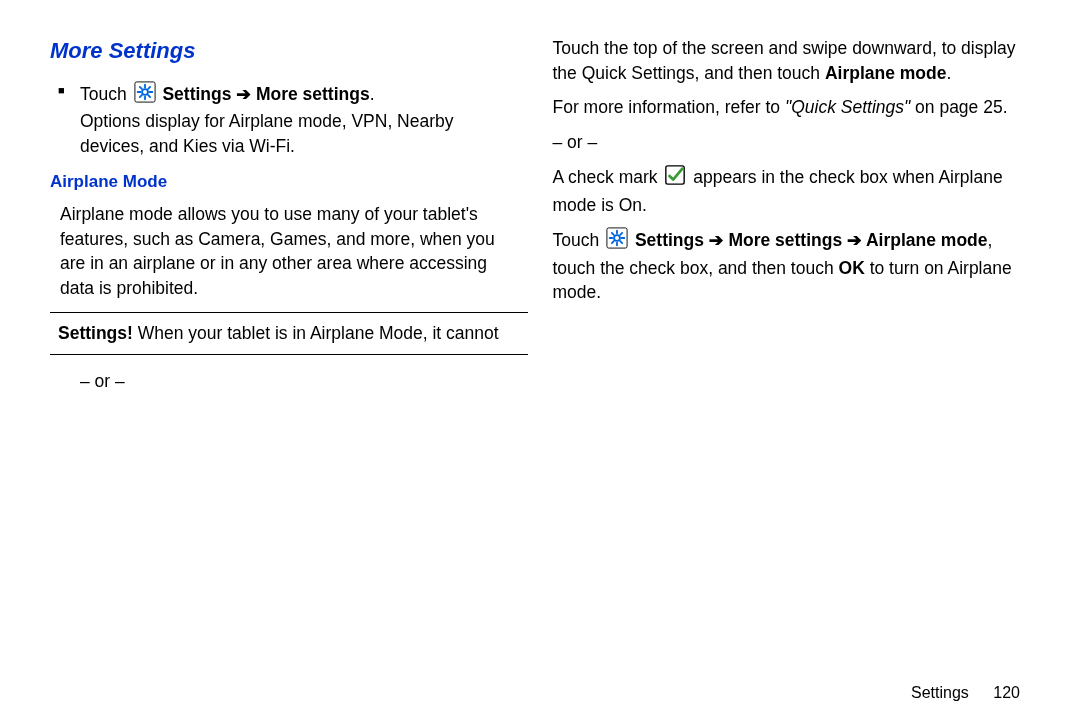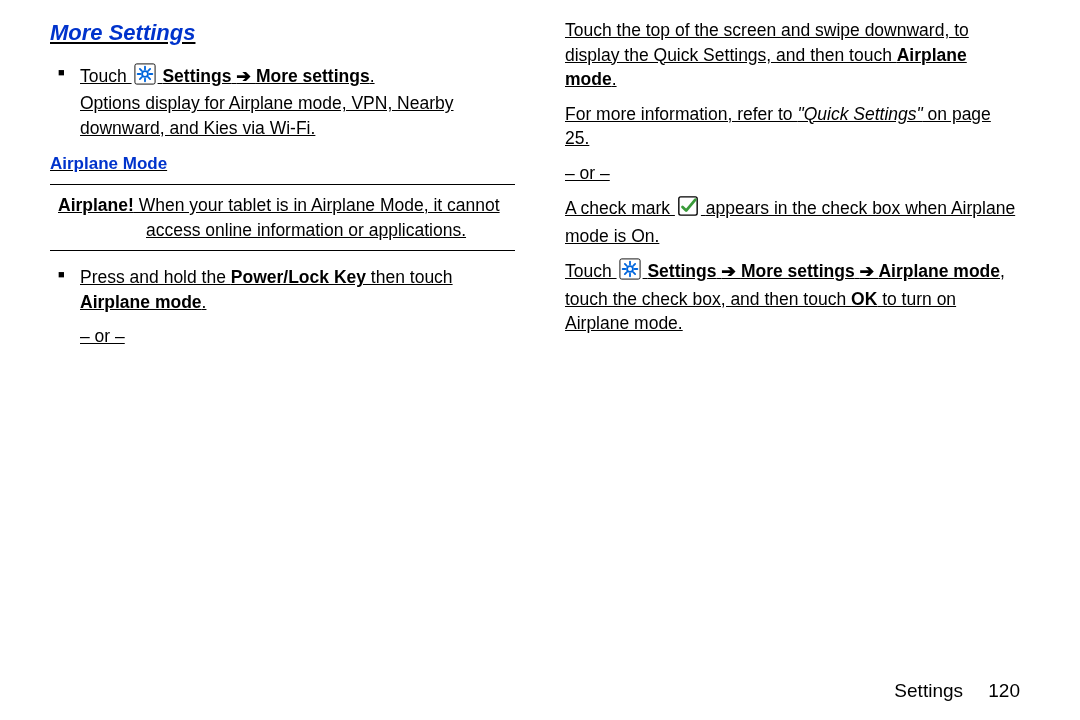--- a/index.html
+++ b/index.html
@@ -10,24 +10,23 @@
     body {
       font-family: Arial, Helvetica, sans-serif;
       background: white;
       width: 1080px;
       height: 720px;
       position: relative;
       color: #000;
     }
     .page {
       display: flex;
-      padding: 18px 50px 0 50px;
-      gap: 50px;
+      padding: 36px 50px 0 50px;
+      gap: 25px;
       height: calc(100% - 60px);
-      text-decoration: underline;
     }
     .column {
       flex: 1;
       font-size: 17.5px;
       line-height: 1.4;
     }
     .heading-blue-big {
       color: #0033cc;
       font-weight: bold;
       font-style: italic;
@@ -105,21 +104,21 @@
       vertical-align: middle;
       margin: 0 2px;
     }
     .arrow {
       font-weight: bold;
     }
     .footer {
       position: absolute;
       bottom: 18px;
       right: 60px;
-      font-size: 19px;
+      font-size: 16px;
     }
     .footer .section {
       margin-right: 20px;
     }
     .col-r .or-text {
       margin-left: 0;
     }
     .col-r .indented {
       margin-left: 0;
     }
@@ -147,38 +146,35 @@
               <line x1="5.6" y1="5.6" x2="3.5" y2="3.5"></line>
               <line x1="-5.6" y1="5.6" x2="-3.5" y2="3.5"></line>
               <line x1="5.6" y1="-5.6" x2="3.5" y2="-3.5"></line>
             </g>
           </g>
         </svg>
       </span>
       <span class="bold">Settings</span>
       <span class="bold arrow"> ➔ </span>
       <span class="bold">More settings</span><span>.</span>
-      <div>Options display for Airplane mode, VPN, Nearby downward, and Kies via Wi-Fi.</div>
+      <div>Options display for Airplane mode, VPN, Nearby devices, and Kies via Wi-Fi.</div>
     </div>
 
     <div class="heading-blue-small">Airplane Mode</div>
 
+    <div class="body-para">Airplane mode allows you to use many of your tablet's features, such as Camera, Games, and more, when you are in an airplane or in any other area where accessing data is prohibited.</div>
 
     <div class="important-block">
       <hr>
       <div class="important-inner">
-        <span class="label">Airplane!</span><span> When your tablet is in Airplane Mode, it cannot</span>
-        <div class="important-text-cont">access online information or applications.</div>
+        <span class="label">Settings!</span><span> When your tablet is in Airplane Mode, it cannot</span>
       </div>
       <hr>
     </div>
 
-    <div class="bullet-item">
-      <span>Press and hold the </span><span class="bold">Power/Lock Key</span><span> then touch </span><span class="bold">Airplane mode</span><span>.</span>
-    </div>
     <div class="or-text">– or –</div>
   </div>
 
   <div class="column col-r">
     <div class="indented">
       <span>Touch the top of the screen and swipe downward, to display the Quick Settings, and then touch </span><span class="bold">Airplane mode</span><span>.</span>
     </div>
 
     <div class="indented">
       <span>For more information, refer to </span><span class="italic-quote">"Quick Settings"</span><span> on page 25.</span>

